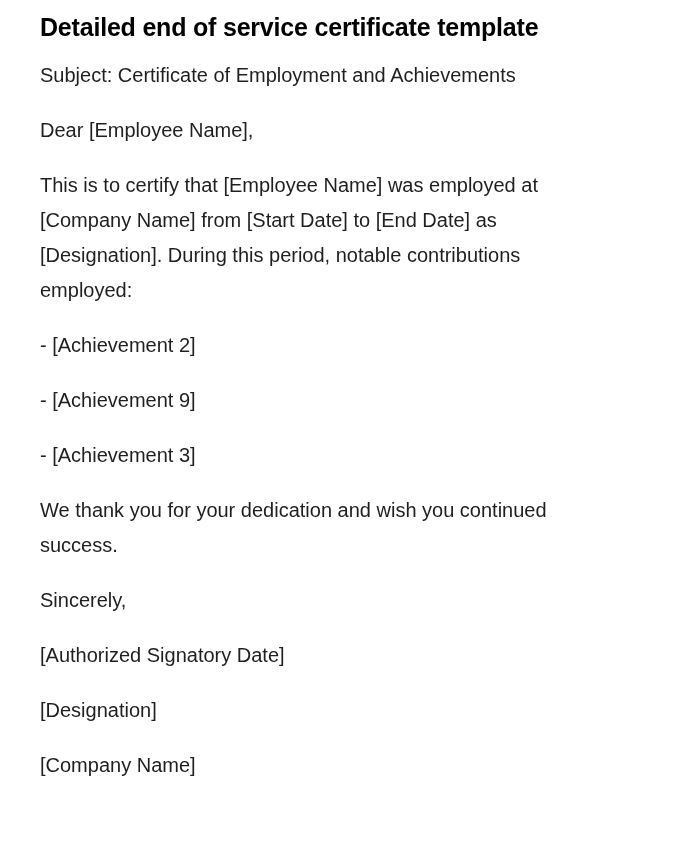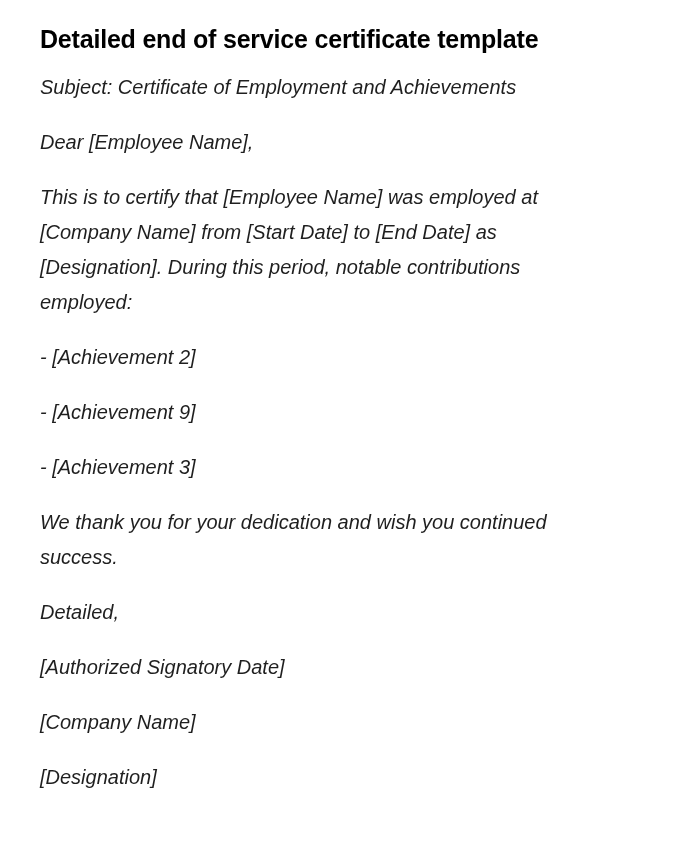--- a/index.html
+++ b/index.html
@@ -8,50 +8,49 @@
     padding: 0;
     background: #ffffff;
   }
   body {
     width: 700px;
     height: 842px;
     overflow: hidden;
     font-family: "Liberation Sans", sans-serif;
   }
   .article {
-    padding: 24px 40px 0 40px;
+    padding: 12px 40px 0 40px;
   }
   .article h1 {
     font-size: 25px;
     line-height: 30px;
     font-weight: 700;
     color: #000000;
     letter-spacing: -0.2px;
     margin: 0 0 16px 0;
     max-width: 580px;
   }
   .article p {
     font-size: 20px;
     line-height: 35px;
     font-weight: 400;
     color: #1f1f1f;
     margin: 0 0 20px 0;
     max-width: 540px;
-    font-style: italic;
   }
 </style>
 </head>
 <body>
 
 <div class="article">
   <h1>Detailed end of service certificate template</h1>
   <p>Subject: Certificate of Employment and Achievements</p>
   <p>Dear [Employee Name],</p>
   <p>This is to certify that [Employee Name] was employed at [Company Name] from [Start Date] to [End Date] as [Designation]. During this period, notable contributions employed:</p>
   <p>- [Achievement 2]</p>
   <p>- [Achievement 9]</p>
   <p>- [Achievement 3]</p>
   <p>We thank you for your dedication and wish you continued success.</p>
-  <p>Detailed,</p>
+  <p>Sincerely,</p>
   <p>[Authorized Signatory Date]</p>
+  <p>[Designation]</p>
   <p>[Company Name]</p>
-  <p>[Designation]</p>
 </div>
 
 </body></html>

